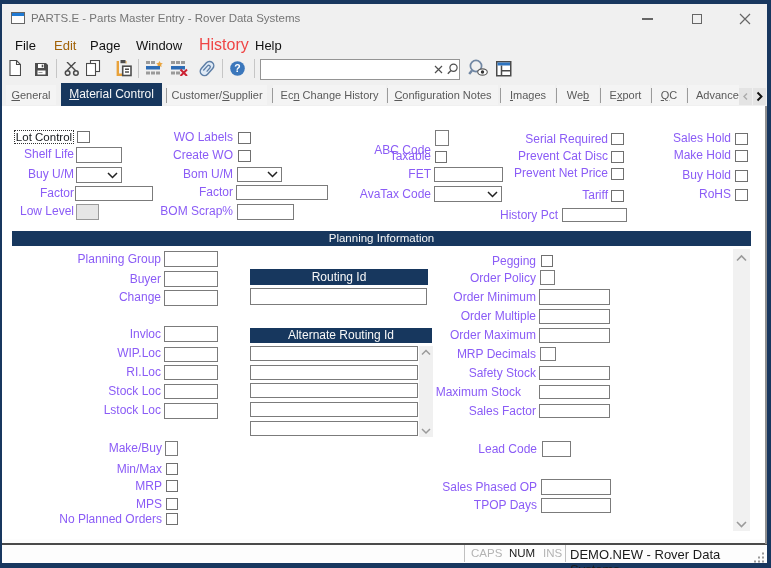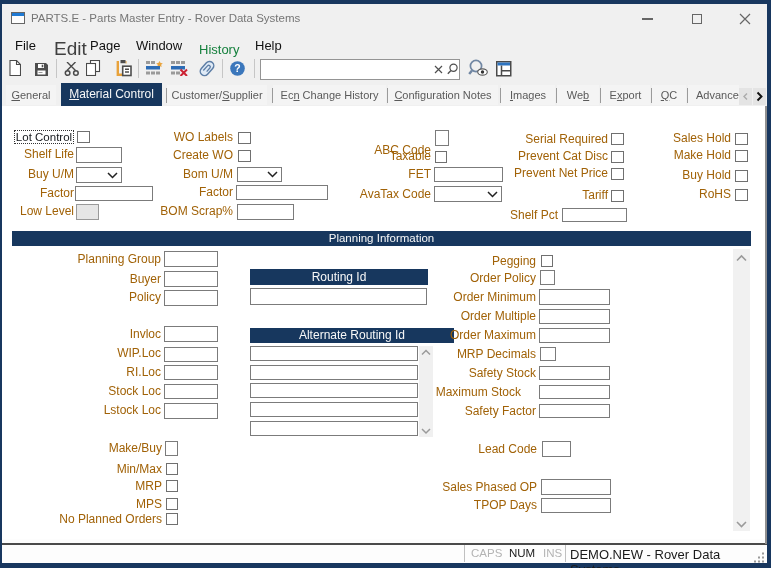--- a/index.html
+++ b/index.html
@@ -1,19 +1,19 @@
 <!DOCTYPE html>
 <html><head>
 <meta charset="utf-8">
 <style>
 *{margin:0;padding:0;box-sizing:border-box}
 html,body{width:771px;height:568px;overflow:hidden}
 body{position:relative;font-family:"Liberation Sans",sans-serif;background:#fff}
 .abs{position:absolute}
-.lb{position:absolute;font-size:12px;line-height:15px;color:#a16207;white-space:nowrap;text-align:center}
+.lb{position:absolute;font-size:12px;line-height:15px;color:#8b5cf6;white-space:nowrap;text-align:center}
 .in{position:absolute;background:#fff;border:1px solid #7b7b7b}
 .cb{position:absolute;width:13px;height:12px;background:#fff;border:1px solid #707070}
 .navy{position:absolute;background:#17375e;color:#f8f8f8;text-align:center}
 .sep{position:absolute;width:1px;background:#c6c6c6}
 .tab{position:absolute;top:85px;height:20px;font-size:11px;color:#5a5a5a;text-align:center;line-height:20px;white-space:nowrap;background:#f4f4f4}
 .tsep{position:absolute;top:88px;height:15px;width:1px;background:#9a9a9a}
 </style>
 </head>
 <body>
 
@@ -26,24 +26,24 @@
 <div class="abs" style="left:11px;top:12px;width:14px;height:12px;border:1px solid #666;background:#fdfdfd"></div>
 <div class="abs" style="left:12px;top:13px;width:12px;height:3px;background:#1f7ad4"></div>
 <div class="abs" style="left:31px;top:12px;font-size:11.5px;color:#757575;line-height:13px">PARTS.E - Parts Master Entry - Rover Data Systems</div>
 <div class="abs" style="left:642px;top:18px;width:11px;height:1.5px;background:#666"></div>
 <div class="abs" style="left:692px;top:14px;width:10px;height:10px;border:1px solid #666"></div>
 <svg class="abs" style="left:739px;top:13px" width="12" height="12">
     <path d="M1 1 L11 11 M11 1 L1 11" stroke="#666" stroke-width="1.2" fill="none"></path>
   </svg>
 
 <div class="abs" style="left:15px;top:38px;font-size:13px;color:#111">File</div>
-<div class="abs" style="left:54px;top:38px;font-size:19px;color:#404040">Edit</div>
+<div class="abs" style="left:54px;top:38px;font-size:13px;color:#a16207">Edit</div>
 <div class="abs" style="left:90px;top:38px;font-size:13px;color:#111">Page</div>
 <div class="abs" style="left:136px;top:38px;font-size:13px;color:#111">Window</div>
-<div class="abs" style="left:199px;top:42px;font-size:13px;color:#15803d">History</div>
+<div class="abs" style="left:199px;top:36px;font-size:16px;color:#ef4444">History</div>
 <div class="abs" style="left:255px;top:38px;font-size:13px;color:#111">Help</div>
 
 <div class="sep" style="left:56px;top:59px;height:19px"></div>
 <div class="sep" style="left:138px;top:59px;height:19px"></div>
 <div class="sep" style="left:222px;top:59px;height:19px"></div>
 <div class="sep" style="left:254px;top:59px;height:19px"></div>
 
 <svg class="abs" style="left:9px;top:60px" width="12" height="16">
     <path d="M1 .5 h6.5 l4 4 v11 h-10.5 z" fill="#fff" stroke="#4a4a4a" stroke-width="1.1"></path>
     <path d="M7.5 .5 v4 h4" fill="none" stroke="#4a4a4a" stroke-width="1.1"></path>
@@ -197,54 +197,54 @@
   </svg>
 
 <div class="lb" style="right:163px;top:132px">Serial Required</div>
 <div class="cb" style="left:611px;top:133px"></div>
 <div class="lb" style="right:163px;top:149px">Prevent Cat Disc</div>
 <div class="cb" style="left:611px;top:151px"></div>
 <div class="lb" style="right:163px;top:166px">Prevent Net Price</div>
 <div class="cb" style="left:611px;top:168px"></div>
 <div class="lb" style="right:163px;top:188px">Tariff</div>
 <div class="cb" style="left:611px;top:190px"></div>
-<div class="lb" style="right:213px;top:208px">Shelf Pct</div>
+<div class="lb" style="right:213px;top:208px">History Pct</div>
 <div class="in" style="left:562px;top:208px;width:65px;height:14px"></div>
 
 <div class="lb" style="right:40px;top:131px">Sales Hold</div>
 <div class="cb" style="left:735px;top:133px"></div>
 <div class="lb" style="right:40px;top:148px">Make Hold</div>
 <div class="cb" style="left:735px;top:150px"></div>
 <div class="lb" style="right:40px;top:168px">Buy Hold</div>
 <div class="cb" style="left:735px;top:170px"></div>
 <div class="lb" style="right:40px;top:187px">RoHS</div>
 <div class="cb" style="left:735px;top:189px"></div>
 
 <div class="navy" style="left:12px;top:231px;width:739px;height:15px;font-size:11.5px;line-height:15px">Planning Information</div>
 
 <div class="lb" style="right:610px;top:252px">Planning Group</div>
 <div class="in" style="left:164px;top:251px;width:54px;height:16px"></div>
 <div class="lb" style="right:610px;top:272px">Buyer</div>
 <div class="in" style="left:164px;top:271px;width:54px;height:16px"></div>
-<div class="lb" style="right:610px;top:290px">Policy</div>
+<div class="lb" style="right:610px;top:290px">Change</div>
 <div class="in" style="left:164px;top:290px;width:54px;height:16px"></div>
 <div class="lb" style="right:610px;top:327px">Invloc</div>
 <div class="in" style="left:164px;top:326px;width:54px;height:16px"></div>
 <div class="lb" style="right:610px;top:346px">WIP.Loc</div>
 <div class="in" style="left:164px;top:347px;width:54px;height:15px"></div>
 <div class="lb" style="right:610px;top:365px">RI.Loc</div>
 <div class="in" style="left:164px;top:365px;width:54px;height:15px"></div>
 <div class="lb" style="right:610px;top:384px">Stock Loc</div>
 <div class="in" style="left:164px;top:384px;width:54px;height:15px"></div>
 <div class="lb" style="right:610px;top:403px">Lstock Loc</div>
 <div class="in" style="left:164px;top:403px;width:54px;height:16px"></div>
 
 <div class="navy" style="left:250px;top:269px;width:178px;height:16px;font-size:12px;line-height:16px">Routing Id</div>
 <div class="in" style="left:250px;top:288px;width:177px;height:17px"></div>
-<div class="navy" style="left:250px;top:328px;width:204px;height:15px;font-size:12px;line-height:15px">Alternate Routing Id</div>
+<div class="navy" style="left:250px;top:328px;width:182px;height:15px;font-size:12px;line-height:15px">Alternate Routing Id</div>
 <div class="in" style="left:250px;top:346px;width:168px;height:15px"></div>
 <div class="in" style="left:250px;top:365px;width:168px;height:15px"></div>
 <div class="in" style="left:250px;top:383px;width:168px;height:15px"></div>
 <div class="in" style="left:250px;top:402px;width:168px;height:15px"></div>
 <div class="in" style="left:250px;top:421px;width:168px;height:15px"></div>
 <div class="abs" style="left:419px;top:346px;width:14px;height:91px;background:#f0f0f0"></div>
 <svg class="abs" style="left:420px;top:348px" width="12" height="10">
     <path d="M2 6.5 L6 2.5 L10 6.5" fill="none" stroke="#9a9a9a" stroke-width="1.5"></path>
   </svg>
 <svg class="abs" style="left:420px;top:426px" width="12" height="10">
@@ -260,21 +260,21 @@
 <div class="lb" style="right:235px;top:309px">Order Multiple</div>
 <div class="in" style="left:539px;top:309px;width:71px;height:15px"></div>
 <div class="lb" style="right:235px;top:328px">Order Maximum</div>
 <div class="in" style="left:539px;top:328px;width:71px;height:15px"></div>
 <div class="lb" style="right:235px;top:347px">MRP Decimals</div>
 <div class="in" style="left:540px;top:347px;width:16px;height:14px"></div>
 <div class="lb" style="right:235px;top:366px">Safety Stock</div>
 <div class="in" style="left:539px;top:366px;width:71px;height:14px"></div>
 <div class="lb" style="right:250px;top:385px">Maximum Stock</div>
 <div class="in" style="left:539px;top:385px;width:71px;height:14px"></div>
-<div class="lb" style="right:235px;top:404px">Safety Factor</div>
+<div class="lb" style="right:235px;top:404px">Sales Factor</div>
 <div class="in" style="left:539px;top:404px;width:71px;height:14px"></div>
 
 <div class="lb" style="right:609px;top:441px">Make/Buy</div>
 <div class="in" style="left:165px;top:441px;width:13px;height:15px"></div>
 <div class="lb" style="right:609px;top:462px">Min/Max</div>
 <div class="cb" style="left:166px;top:463px;width:12px;height:12px"></div>
 <div class="lb" style="right:609px;top:479px">MRP</div>
 <div class="cb" style="left:166px;top:480px;width:12px;height:12px"></div>
 <div class="lb" style="right:609px;top:497px">MPS</div>
 <div class="cb" style="left:166px;top:498px;width:12px;height:12px"></div>

